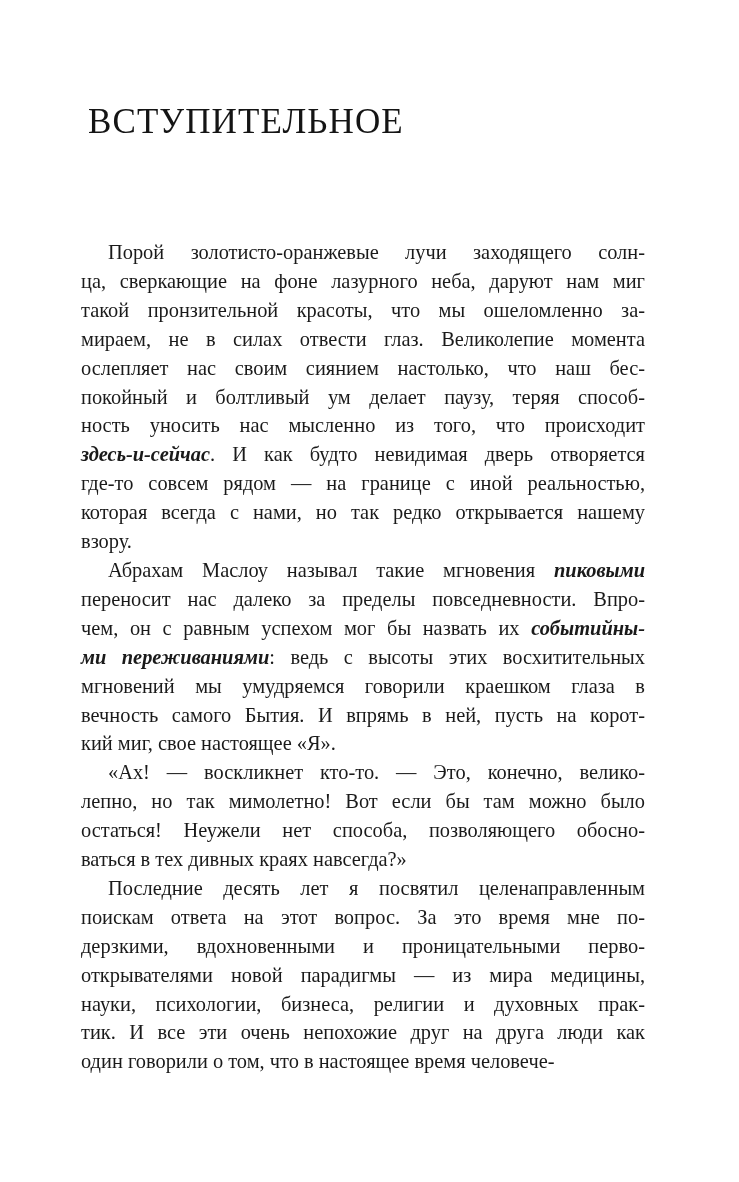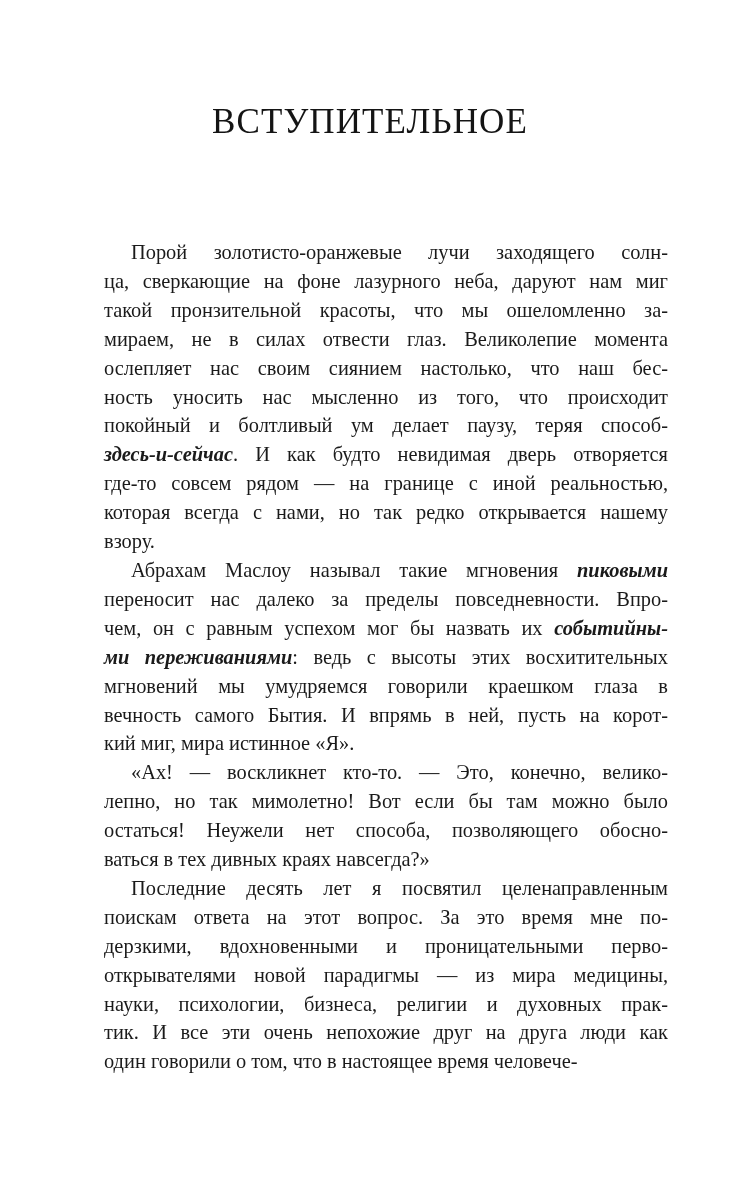--- a/index.html
+++ b/index.html
@@ -20,37 +20,36 @@
     color: #1a1a1a;
     -webkit-font-smoothing: antialiased;
   }
 
   
   .chapter-title {
     position: absolute;
     left: 88px;
     top: 98px;
     width: 564px;
-    text-align: center;
     font-size: 35px;
     line-height: 48px;
     letter-spacing: 1.1px;
     font-weight: 400;
     color: #141414;
     margin: 0;
   }
   .chapter-title .title-line {
     display: block;
     white-space: pre;
   }
 
   
   .body-block {
     position: absolute;
-    left: 104px;
+    left: 81px;
     top: 238px;
     width: 564px;
   }
 
   .para {
     margin: 0;
     font-size: 20.4px;
     line-height: 28.9px;
     text-align: justify;
     text-align-last: left;
@@ -88,36 +87,36 @@
   </h1>
 
   <div class="body-block">
 
     <p class="para">
       <span class="line indent">Порой золотисто-оранжевые лучи заходящего солн-</span>
       <span class="line">ца, сверкающие на фоне лазурного неба, даруют нам миг</span>
       <span class="line">такой пронзительной красоты, что мы ошеломленно за-</span>
       <span class="line">мираем, не в силах отвести глаз. Великолепие момента</span>
       <span class="line">ослепляет нас своим сиянием настолько, что наш бес-</span>
+      <span class="line">покойный и болтливый ум делает паузу, теряя способ-</span>
       <span class="line">ность уносить нас мысленно из того, что происходит</span>
-      <span class="line">покойный и болтливый ум делает паузу, теряя способ-</span>
       <span class="line"><em class="it">здесь-и-сейчас</em><span>. И как будто невидимая дверь отворяется</span></span>
       <span class="line">где-то совсем рядом — на границе с иной реальностью,</span>
       <span class="line">которая всегда с нами, но так редко открывается нашему</span>
       <span class="line last">взору.</span>
     </p>
 
     <p class="para">
       <span class="line indent"><span>Абрахам Маслоу называл такие мгновения </span><em class="it">пиковыми</em></span>
       <span class="line">переносит нас далеко за пределы повседневности. Впро-</span>
       <span class="line"><span>чем, он с равным успехом мог бы назвать их </span><em class="it">событийны-</em></span>
       <span class="line"><em class="it">ми переживаниями</em><span>: ведь с высоты этих восхитительных</span></span>
       <span class="line">мгновений мы умудряемся говорили краешком глаза в</span>
       <span class="line">вечность самого Бытия. И впрямь в ней, пусть на корот-</span>
-      <span class="line last">кий миг, мира истинное «Я».</span>
+      <span class="line last">кий миг, свое настоящее «Я».</span>
     </p>
 
     <p class="para">
       <span class="line indent">«Ах! — воскликнет кто-то. — Это, конечно, велико-</span>
       <span class="line">лепно, но так мимолетно! Вот если бы там можно было</span>
       <span class="line">остаться! Неужели нет способа, позволяющего обосно-</span>
       <span class="line last">ваться в тех дивных краях навсегда?»</span>
     </p>
 
     <p class="para">

